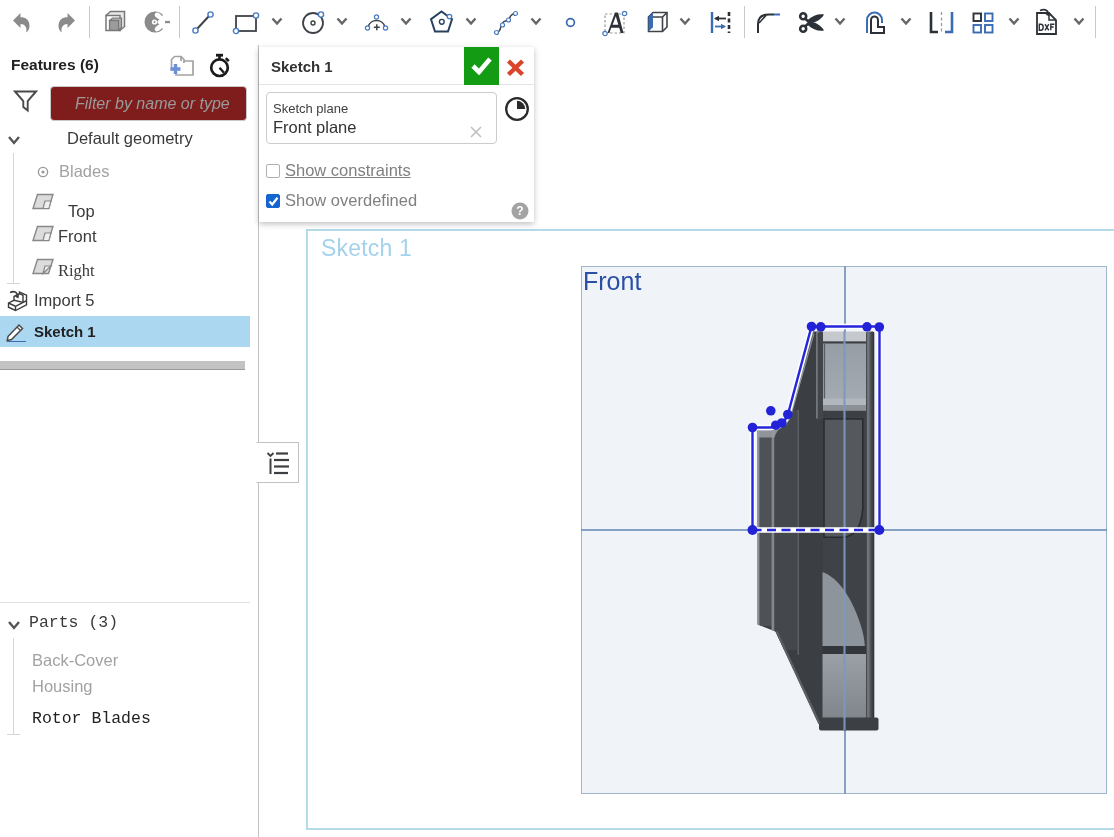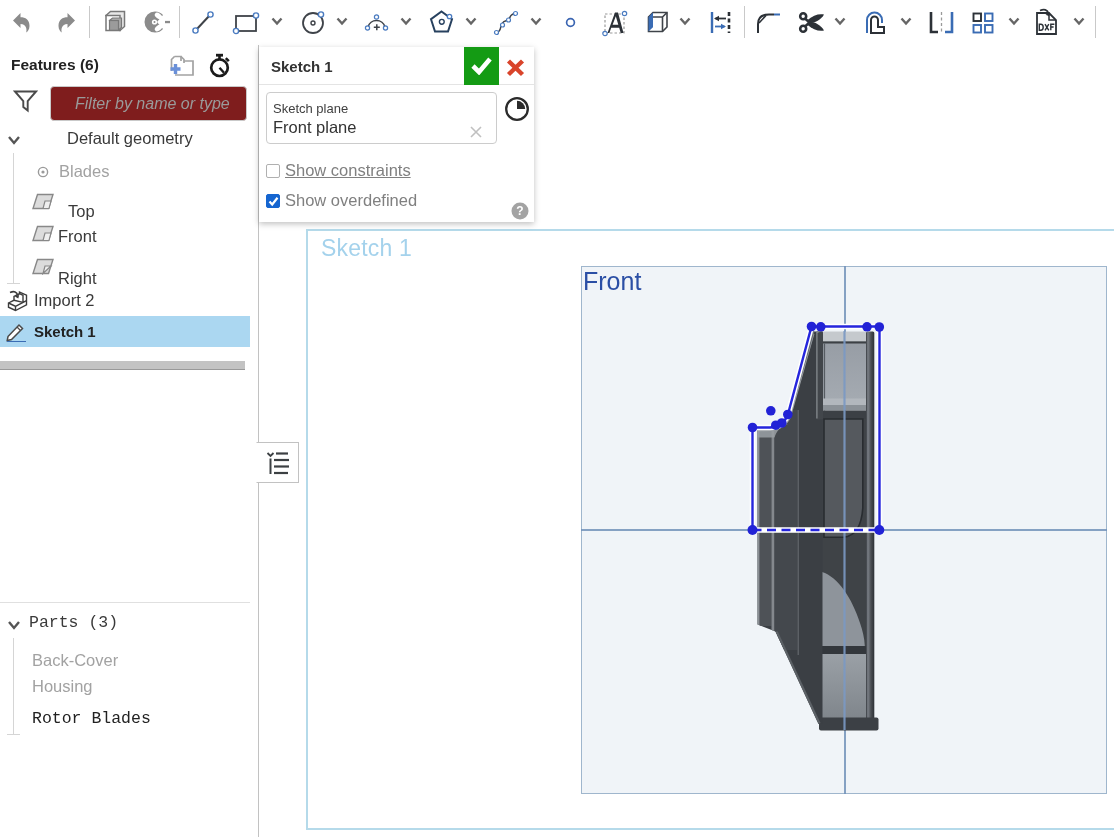--- a/index.html
+++ b/index.html
@@ -277,22 +277,22 @@
       <path d="M2,14.5 L13,3 L16.5,6.5 L5.5,17.5 L1.2,18.5 Z" fill="#fff" stroke="#4a4a4a" stroke-width="1.5"></path>
       <line x1="11" y1="5" x2="14.5" y2="8.5" stroke="#4a4a4a" stroke-width="1.2"></line>
       <line x1="1" y1="19.8" x2="20" y2="19.8" stroke="#3a6cb4" stroke-width="1.6"></line>
     </svg>
     <div class="row" style="left:31px; top:84px;margin-left:36px;">Default geometry</div>
     <div class="vguide" style="left:13px; top:108px; height:130px;"></div>
     <div class="htick" style="left:7px; top:238px; width:13px;"></div>
     <div class="row grey" style="left:59px; top:117px;">Blades</div>
     <div class="row" style="left:68px; top:149px;margin-top:8px;">Top</div>
     <div class="row" style="left:58px; top:182px;">Front</div>
-    <div class="row" style="left:58px; top:224px;">Right</div>
-    <div class="row" style="left:34px; top:246px;">Import 2</div>
+    <div class="row" style="left:58px; top:216px;font-family:Liberation Serif, serif;">Right</div>
+    <div class="row" style="left:34px; top:246px;">Import 5</div>
     <div class="row" style="left:34px; top:278px; font-weight:bold; color:#222; font-size:15px;">Sketch 1</div>
     <div id="dragbar"></div>
     <div id="pdivider"></div>
     <svg style="position:absolute;left:7px;top:574px" width="14" height="12" viewBox="0 0 14 12">
         <path d="M2,3 L7,9 L12,3" fill="none" stroke="#555" stroke-width="2.4"></path>
       </svg>
     <div class="row" style="left:29px; top:568px;font-family:Liberation Mono, monospace;">Parts (3)</div>
     <div class="vguide" style="left:13px; top:593px; height:96px;"></div>
     <div class="htick" style="left:7px; top:689px; width:13px;"></div>
     <div class="row grey" style="left:32px; top:600px;margin-top:6px;">Back-Cover</div>

